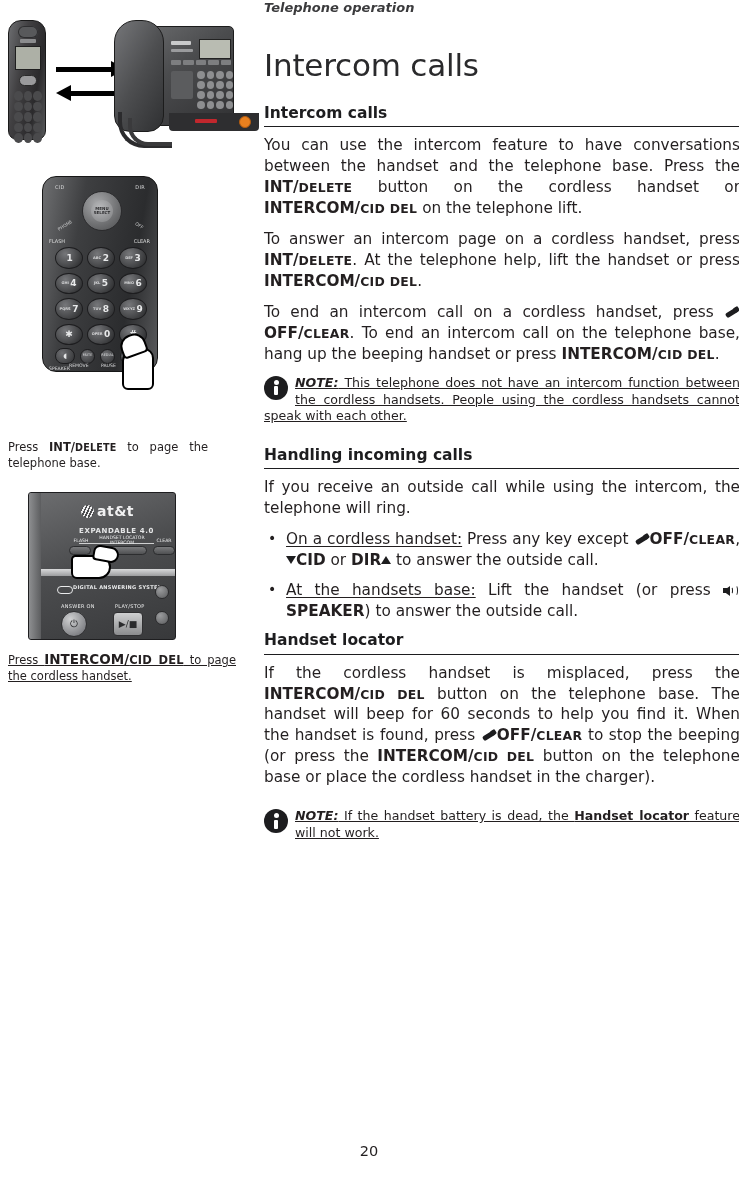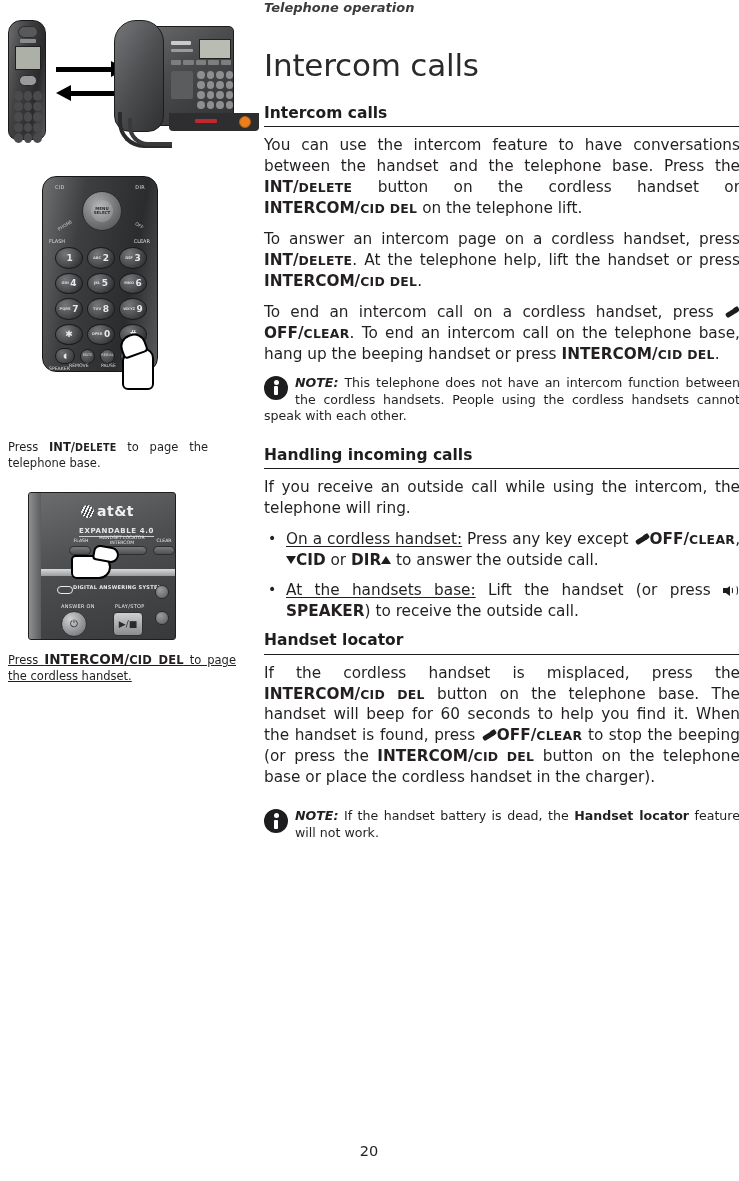--- a/index.html
+++ b/index.html
@@ -230,21 +230,21 @@
     position: absolute; left: 52px; top: 10px;
     color: #f1f1f2; font-size: 14px; font-weight: 700; letter-spacing: .5px;
   }
   .bc-att .globe {
     display: inline-block; width: 13px; height: 13px; border-radius: 50%;
     background: repeating-linear-gradient(115deg,#f1f1f2 0 1.6px,#4c4d4f 1.6px 3.2px);
     vertical-align: -2px; margin-right: 3px;
   }
   .bc-exp {
     position: absolute; left: 50px; top: 34px; font-size: 7px; font-weight: 700;
-    color: #e6e7e8; letter-spacing: .6px; border-bottom: 1px solid #cfd0d1; padding-bottom: 1px;
+    color: #e6e7e8; letter-spacing: .6px; border-bottom: 1px solid #cfd0d1; padding-bottom: 8px;
   }
   .bc-btnrow { position: absolute; left: 40px; top: 52px; width: 105px; height: 14px; }
   .bc-lbl { position: absolute; font-size: 4.6px; color: #e9eaeb; text-align: center; line-height: 1.1; }
   .bc-key {
     position: absolute; height: 9px; border-radius: 5px;
     background: linear-gradient(180deg,#7a7b7d,#4f5052);
     border: 1px solid #2c2d2f;
   }
   .bc-strip {
     position: absolute; left: 12px; top: 76px; width: 146px; height: 7px;
@@ -358,21 +358,21 @@
 
   .tri-down, .tri-up {
     display: inline-block; width: 0; height: 0; vertical-align: 1px;
   }
   .tri-down { border-left: 5.5px solid transparent; border-right: 5.5px solid transparent; border-top: 8px solid #1d1d1f; }
   .tri-up   { border-left: 5.5px solid transparent; border-right: 5.5px solid transparent; border-bottom: 8px solid #1d1d1f; }
 
   .u { text-decoration: underline; text-underline-offset: 2px; }
 
   
-  .note { position: relative; margin: 2px 0 0 0; }
+  .note { position: relative; margin: 2px 0 0 0; text-decoration: underline; }
   .note .icon {
     float: left; width: 24px; height: 24px; border-radius: 50%;
     background: #1d1d1f; margin: 1px 7px 0 0;
     position: relative;
   }
   .note .icon::before {
     content: ""; position: absolute; left: 9.5px; top: 4px;
     width: 5px; height: 5px; background: #fff; border-radius: 50%;
   }
   .note .icon::after {
@@ -611,21 +611,21 @@
         <span class="icon"></span>
         <p><span class="lbl">NOTE:</span><span> This telephone does not have an intercom function between the cordless handsets. People using the cordless handsets cannot speak with each other.</span></p>
       </div>
 
       <h2 class="sec mt">Handling incoming calls</h2>
 
       <p class="body">If you receive an outside call while using the intercom, the telephone will ring.</p>
 
       <ul class="blist">
         <li><span class="u">On a cordless handset:</span><span> Press any key except </span><span class="ico-offhook"></span><span class="b">OFF/</span><span class="sc">CLEAR</span><span>, </span><span class="tri-down"></span><span class="b">CID</span><span> or </span><span class="b">DIR</span><span class="tri-up"></span><span> to answer the outside call.</span></li>
-        <li><span class="u">At the handsets base:</span><span> Lift the handset (or press </span><span class="ico-speaker"><span class="cone"></span><span class="box"></span><span class="w1"></span><span class="w2"></span></span><span class="b">SPEAKER</span><span>) to receive the outside call.</span></li>
+        <li><span class="u">At the handsets base:</span><span> Lift the handset (or press </span><span class="ico-speaker"><span class="cone"></span><span class="box"></span><span class="w1"></span><span class="w2"></span></span><span class="b">SPEAKER</span><span>) to answer the outside call.</span></li>
       </ul>
 
       <h2 class="sec">Handset locator</h2>
 
       <p class="body"><span>If the cordless handset is misplaced, press the </span><span class="b">INTERCOM/</span><span class="sc">CID DEL</span><span> button on the telephone base. The handset will beep for 60 seconds to help you find it. When the handset is found, press </span><span class="ico-offhook"></span><span class="b">OFF/</span><span class="sc">CLEAR</span><span> to stop the beeping (or press the </span><span class="b">INTERCOM/</span><span class="sc">CID DEL</span><span> button on the telephone base or place the cordless handset in the charger).</span></p>
 
       <div class="note" style="margin-top:20px;">
         <span class="icon"></span>
         <p><span class="lbl">NOTE:</span><span>  If the handset battery is dead, the </span><span class="b">Handset locator</span><span> feature will not work.</span></p>
       </div>

